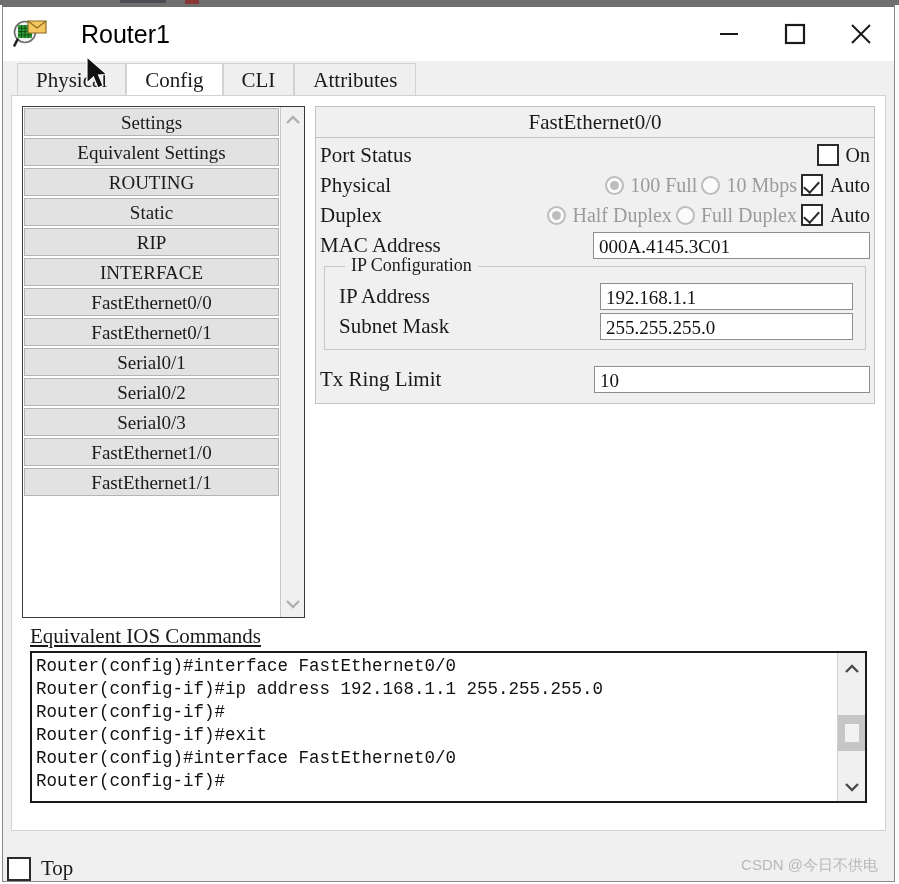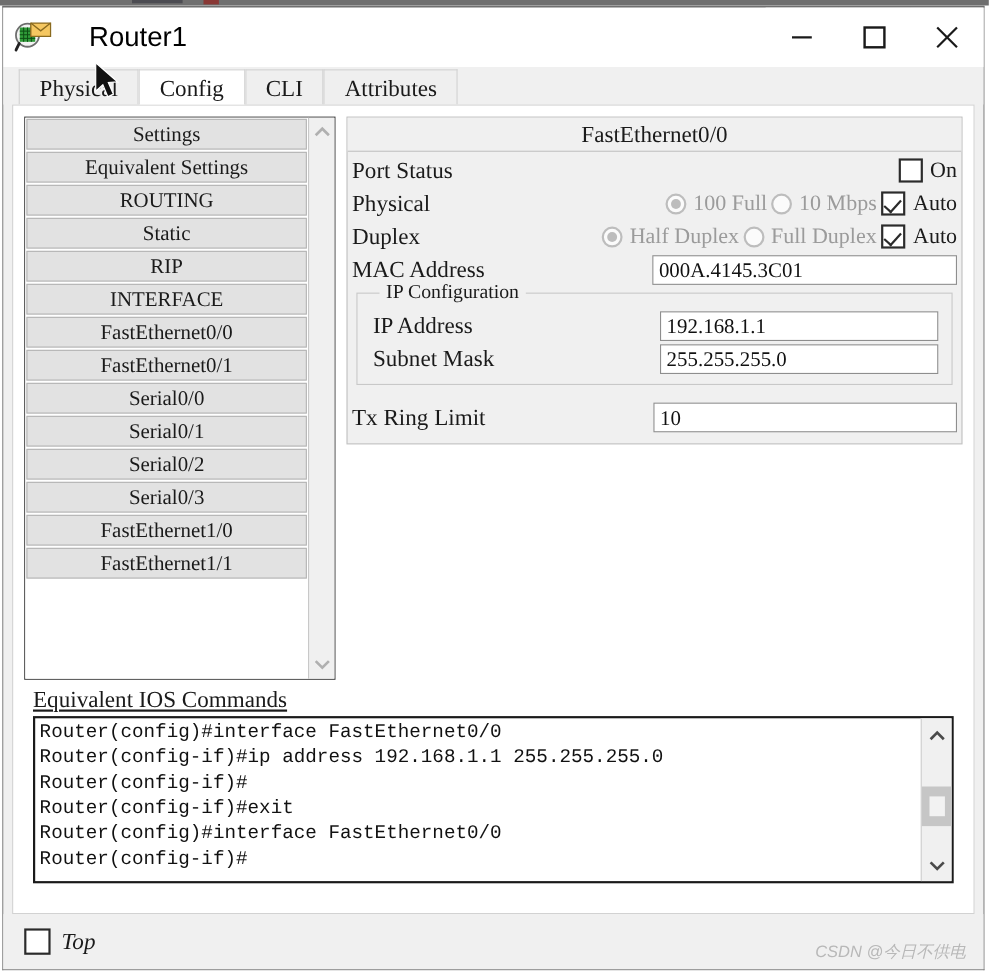--- a/index.html
+++ b/index.html
@@ -364,26 +364,25 @@
     position: relative;
     z-index: 2;
   }
   #ios-sb-spacer { flex: 1 1 auto; }
 
   
   #bottombar {
     height: 50px;
     flex: 0 0 auto;
     display: flex;
-    align-items: center;
-    padding-left: 19px;
-    background: #f0f0f0;
-    position: relative;
-    box-sizing: border-box;
-    font-style: italic;
+    align-items: flex-end;
+    padding-left: 4px;
+    background: #f0f0f0;
+    position: relative;
+    box-sizing: border-box;
   }
   #top-cb-label {
     font-size: 21px;
     color: #1a1a1a;
     margin-left: 10px;
   }
   #watermark {
     position: absolute;
     right: 16px;
     bottom: 6px;
@@ -469,21 +468,20 @@
       <div id="sidebar-wrap">
         <div id="sidebar-list">
           <div class="side-item">Settings</div>
           <div class="side-item">Equivalent Settings</div>
           <div class="side-item">ROUTING</div>
           <div class="side-item">Static</div>
           <div class="side-item">RIP</div>
           <div class="side-item">INTERFACE</div>
           <div class="side-item">FastEthernet0/0</div>
           <div class="side-item">FastEthernet0/1</div>
-          <div class="side-item">Serial0/0</div>
           <div class="side-item">Serial0/1</div>
           <div class="side-item">Serial0/2</div>
           <div class="side-item">Serial0/3</div>
           <div class="side-item">FastEthernet1/0</div>
           <div class="side-item">FastEthernet1/1</div>
         </div>
         <div id="sidebar-scrollbar">
           <div class="sb-arrow">
             <svg width="16" height="12" viewBox="0 0 16 12">
               <polyline points="2,9 8,3 14,9" fill="none" stroke="#b0b0b0" stroke-width="2.4"></polyline>

